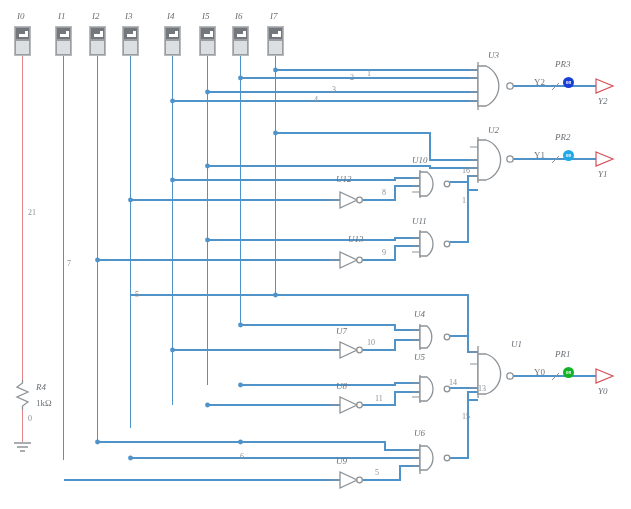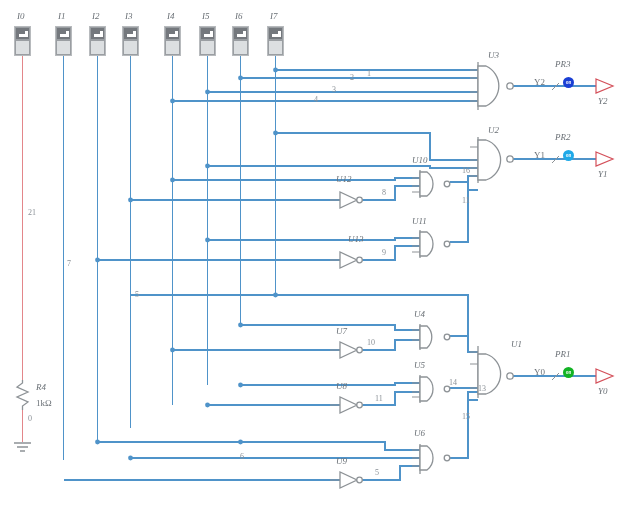--- a/index.html
+++ b/index.html
@@ -281,21 +281,21 @@
   <div class="lbl" style="left:270px;top:11px;text-align:center;">I7</div>
 
   <div class="lbl" style="left:488px;top:50px;">U3</div>
   <div class="lbl" style="left:488px;top:125px;">U2</div>
   <div class="lbl" style="left:511px;top:339px;">U1</div>
   <div class="lbl" style="left:412px;top:155px;">U10</div>
   <div class="lbl" style="left:412px;top:216px;">U11</div>
   <div class="lbl" style="left:336px;top:174px;">U12</div>
   <div class="lbl" style="left:336px;top:234px;margin-left:12px;">U13</div>
   <div class="lbl" style="left:414px;top:309px;">U4</div>
-  <div class="lbl" style="left:414px;top:360px;">U5</div>
+  <div class="lbl" style="left:414px;top:352px;">U5</div>
   <div class="lbl" style="left:414px;top:428px;">U6</div>
   <div class="lbl" style="left:336px;top:326px;">U7</div>
   <div class="lbl" style="left:336px;top:381px;">U8</div>
   <div class="lbl" style="left:336px;top:456px;">U9</div>
 
   <div class="lbl" style="left:36px;top:382px;">R4</div>
   <div class="lbl" style="left:36px;top:398px;font-style:normal;">1kΩ</div>
 
   <div class="num" style="left:367px;top:69px;">1</div>
   <div class="num" style="left:350px;top:73px;">2</div>

